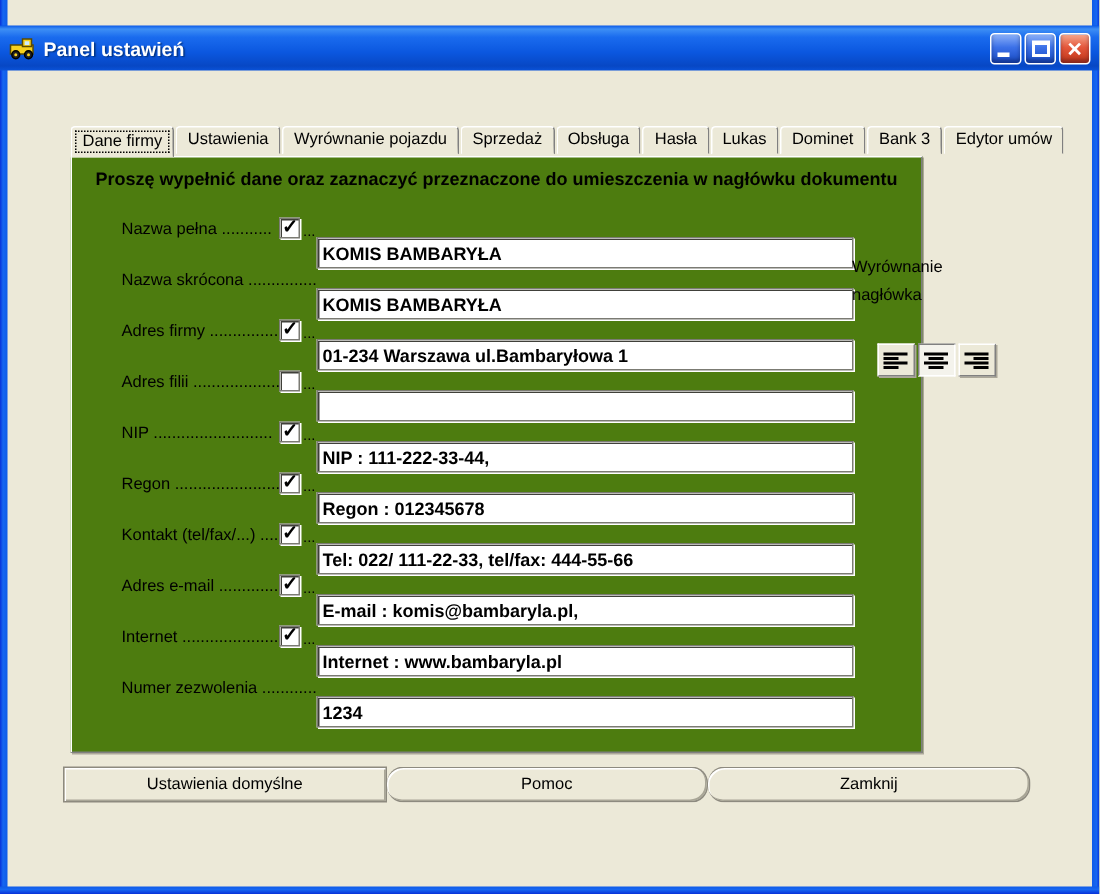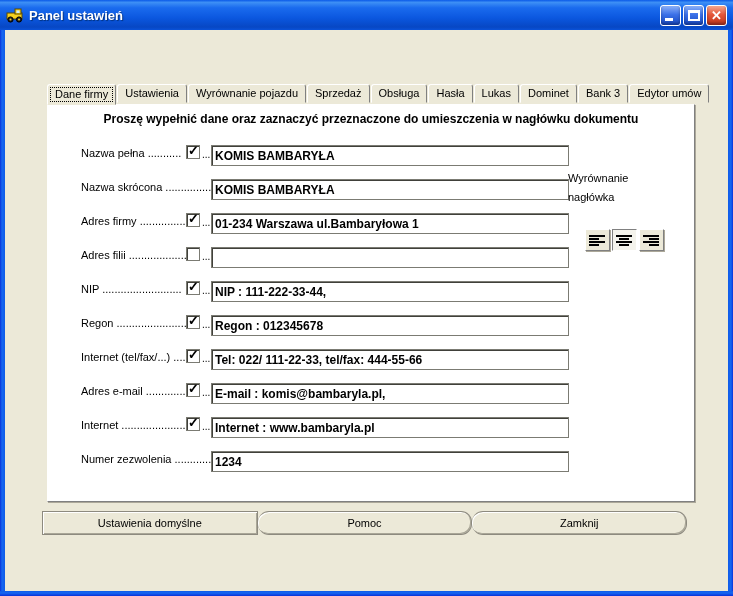--- a/index.html
+++ b/index.html
@@ -8,21 +8,21 @@
     position:relative;width:733px;height:596px;background:#ECE9D8;overflow:hidden;
   }
   
   .frame-left,.frame-right,.frame-bottom{position:absolute;background:linear-gradient(90deg,#0831D9 0%,#1667F1 40%,#0F5BE8 100%);z-index:5;}
   .frame-left{left:0;top:0;bottom:0;width:5px;}
   .frame-right{right:0;top:0;bottom:0;width:5px;background:linear-gradient(270deg,#0831D9 0%,#1667F1 40%,#0F5BE8 100%);}
   .frame-bottom{left:0;right:0;bottom:0;height:5px;background:linear-gradient(0deg,#0831D9 0%,#1667F1 60%,#0F5BE8 100%);}
 
   
   .titlebar{
-    position:absolute;left:0;top:0;width:733px;height:30px;z-index:6;
+    position:absolute;left:0;top:17px;width:733px;height:30px;z-index:6;
     background:linear-gradient(180deg,#0A59E8 0%,#3D8FF5 8%,#1A6BEE 26%,#0B57DF 60%,#0747C4 90%,#0A52D8 100%);
     display:flex;align-items:center;padding:0 6px;
   }
   .title-icon{width:18px;height:16px;margin-right:5px;flex:0 0 auto;}
   .title-text{color:#fff;font-weight:bold;font-size:13px;text-shadow:1px 1px 1px #00317e;flex:1;white-space:nowrap;}
   .winbtns{display:flex;gap:2px;}
   .winbtn{
     width:21px;height:21px;border:1px solid #fff;border-radius:3px;position:relative;
     background:linear-gradient(180deg,#8BB0F8 0%,#3C71E8 45%,#1D50C8 90%);
     box-shadow:inset 0 -2px 3px rgba(0,0,30,.35);
@@ -38,38 +38,38 @@
     height:19px;padding:2px 7px 2px;font-size:11px;color:#000;background:#ECE9D8;
     border:1px solid;border-color:#FFFFFF #808080 #ECE9D8 #FFFFFF;border-radius:3px 3px 0 0;
     margin-right:1px;white-space:nowrap;position:relative;
   }
   .tab.active{
     height:21px;margin-bottom:-1px;z-index:4;padding-top:3px;
     outline:1px dotted #000;outline-offset:-4px;
   }
   
   .tabpage{
-    position:absolute;left:47px;top:104px;width:648px;height:398px;background:#ffffff;
+    position:absolute;left:47px;top:104px;width:568px;height:398px;background:#4d7c0f;
     border:1px solid;border-color:#FFFFFF #808080 #808080 #FFFFFF;
     box-shadow:1px 1px 0 #ACA899;z-index:2;
   }
   .page-header{position:absolute;left:0;top:7px;width:100%;text-align:center;font-weight:bold;font-size:12px;}
 
   
   .form-row{position:absolute;left:0;height:22px;width:100%;}
   .row-label{position:absolute;left:33px;top:5px;font-size:11px;white-space:nowrap;text-align:center;}
   .cb{
     position:absolute;left:138px;top:3px;width:14px;height:14px;background:#fff;
     border:1px solid #7B7B73;box-shadow:inset 1px 1px 0 #40403A,1px 1px 0 #FFFFFF;
   }
   .cb .mark{position:absolute;left:1px;top:-3px;font-size:13px;font-weight:bold;color:#000;display:none;line-height:16px;}
   .cb.checked .mark{display:block;}
   .row-sep{position:absolute;left:154px;top:7px;font-size:10px;letter-spacing:0px;}
   .row-input{
-    position:absolute;left:163px;top:3px;width:358px;height:21px;background:#fff;color:#000;
+    position:absolute;left:163px;top:16px;width:358px;height:21px;background:#fff;color:#000;
     border:1px solid #7B7B73;box-shadow:inset 1px 1px 0 #40403A,1px 1px 0 #FFFFFF;
     font-weight:bold;font-size:12px;padding:0 3px;outline:none;
   }
 
   
   .align-box{position:absolute;left:520px;top:64px;width:112px;text-align:left;}
   .align-label{font-size:11px;line-height:19px;}
   .align-btns{margin-top:22px;display:flex;justify-content:center;gap:2px;}
   .align-btn{
     width:25px;height:22px;background:#ECE9D8;position:relative;
@@ -183,21 +183,21 @@
         </div>
         <div class="form-row" style="top: 207px;">
           <span class="row-label">Regon ........................</span>
           <span class="cb checked">
             <span class="mark">✓</span>
           </span>
           <span class="row-sep">...</span>
           <input class="row-input" type="text" value="Regon : 012345678" style="">
         </div>
         <div class="form-row" style="top: 241px;">
-          <span class="row-label">Internet (tel/fax/...) ....</span>
+          <span class="row-label">Kontakt (tel/fax/...) ....</span>
           <span class="cb checked">
             <span class="mark">✓</span>
           </span>
           <span class="row-sep">...</span>
           <input class="row-input" type="text" value="Tel: 022/ 111-22-33, tel/fax: 444-55-66" style="">
         </div>
         <div class="form-row" style="top: 275px;">
           <span class="row-label">Adres e-mail ...............</span>
           <span class="cb checked">
             <span class="mark">✓</span>

